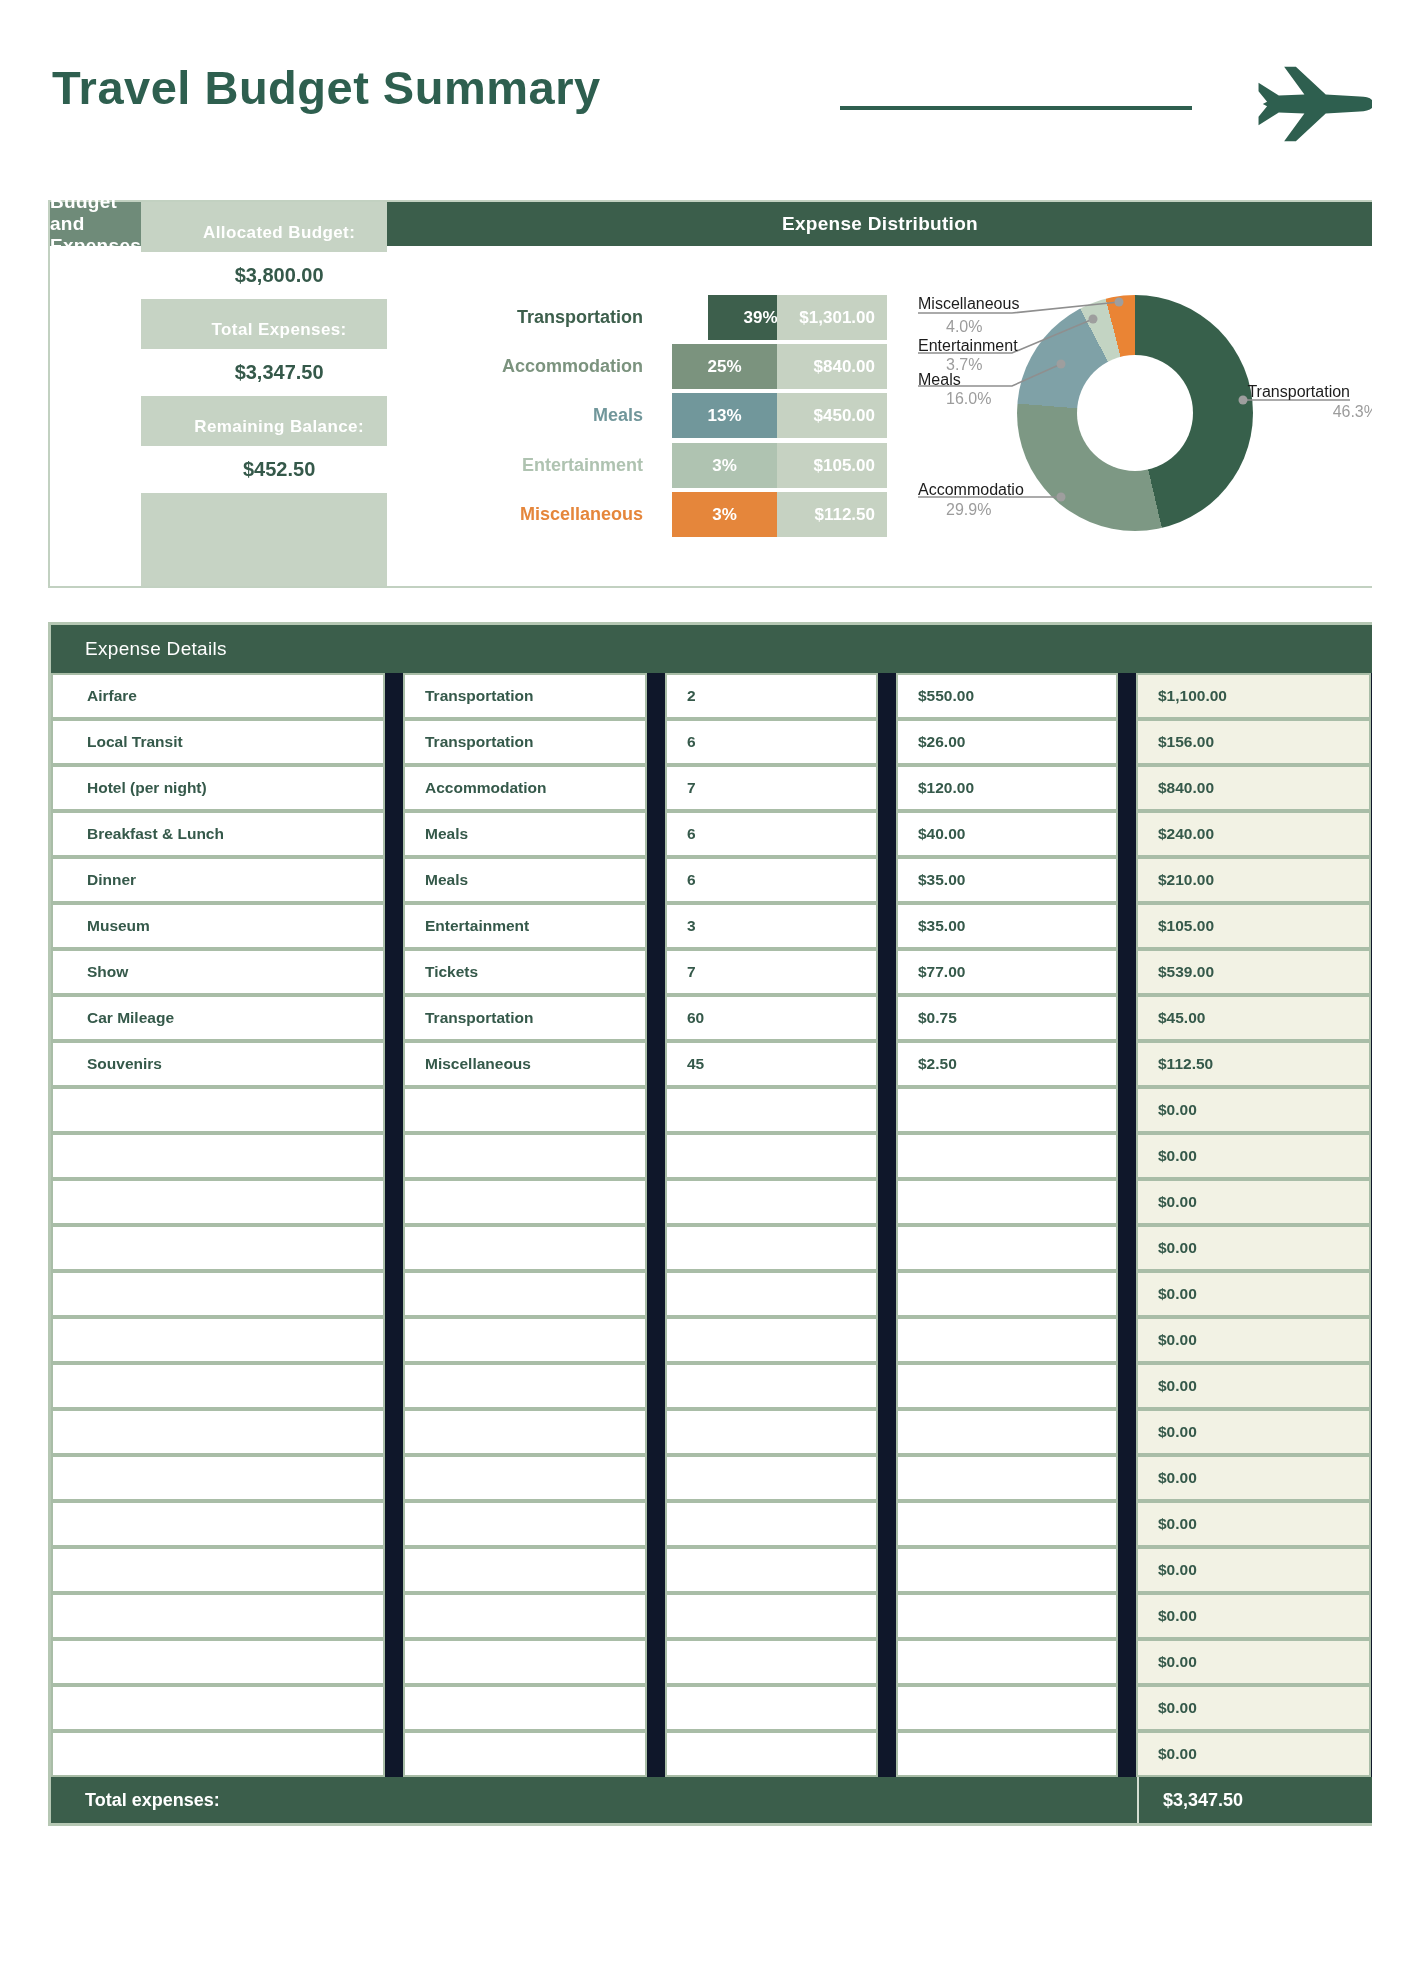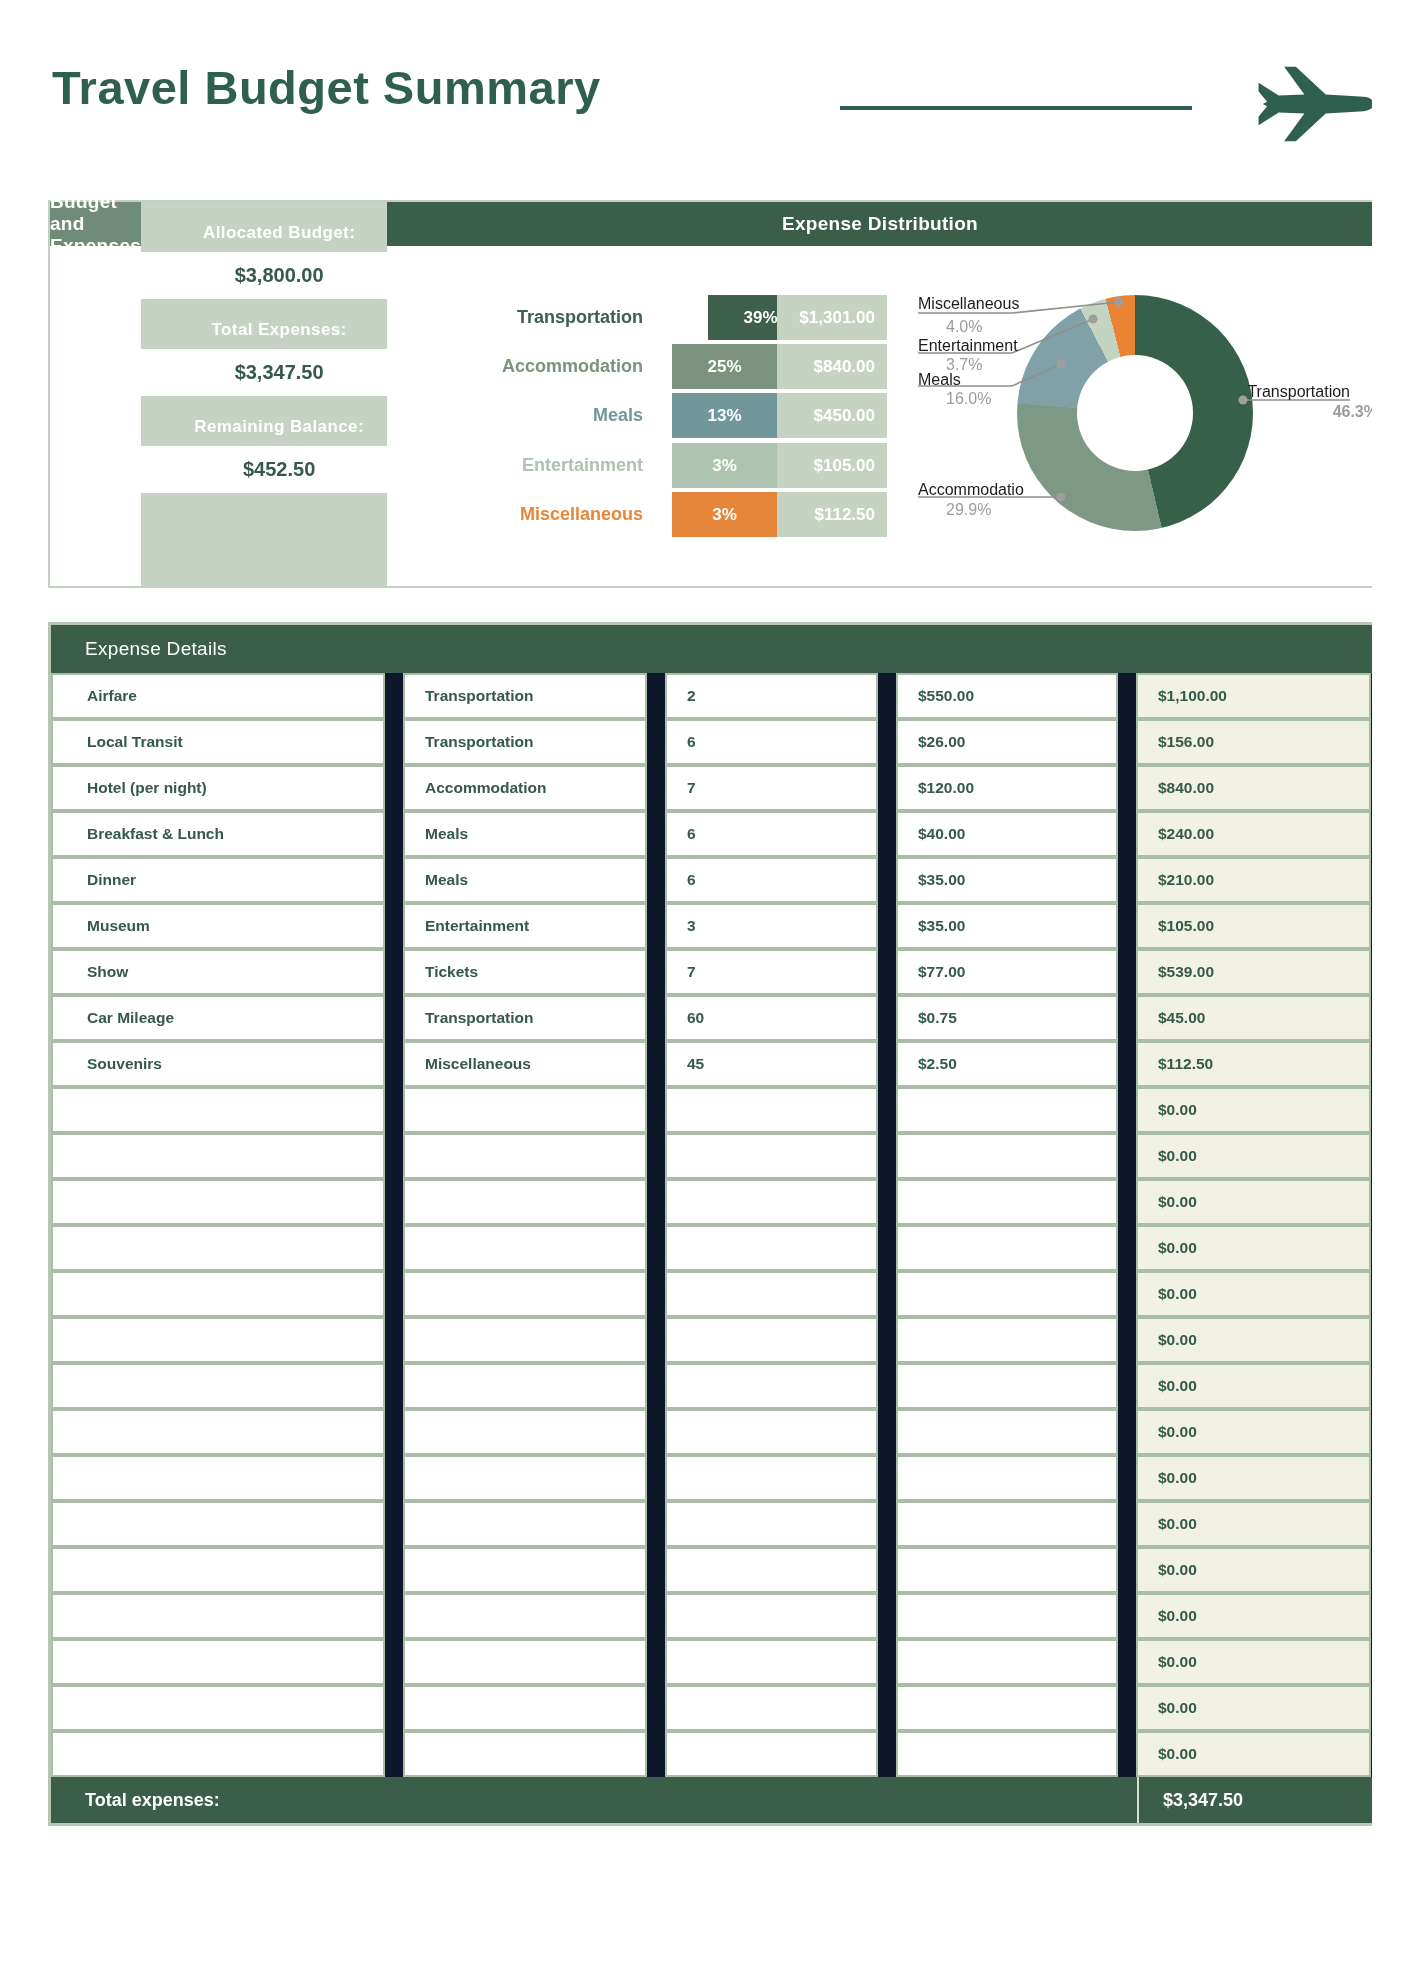--- a/index.html
+++ b/index.html
@@ -162,21 +162,21 @@
             <path d="M531,251 L674,251" fill="none" stroke="#8f8f8f" stroke-width="1.6"></path>
             <circle cx="674" cy="251" r="4.5" fill="#9e9e9e"></circle>
           </svg>
       <div class="co-name" style="left: 531px; top: 49px;">Miscellaneous</div>
           <div class="co-pct" style="left: 531px; top: 72px;">4.0%</div>
           <div class="co-name" style="left: 531px; top: 91px;">Entertainment</div>
           <div class="co-pct" style="left: 531px; top: 110px;">3.7%</div>
           <div class="co-name" style="left: 531px; top: 125px;">Meals</div>
           <div class="co-pct" style="left: 531px; top: 144px;">16.0%</div>
           <div class="co-name co-right" style="left: 813px; top: 137px;">Transportation</div>
-          <div class="co-pct co-right" style="left: 813px; top: 157px; font-weight: bold;">46.3%</div>
+          <div class="co-pct co-right" style="left: 813px; top: 157px;">46.3%</div>
           <div class="co-name" style="left: 531px; top: 235px;">Accommodatio</div>
           <div class="co-pct" style="left: 531px; top: 255px;">29.9%</div>
         </div>
     </div>
   </div>
 
   <div class="details-wrap">
     <div class="details-title">Expense Details</div>
     <div class="details-grid" id="details-grid">
         <div class="cell c0">Airfare</div>

